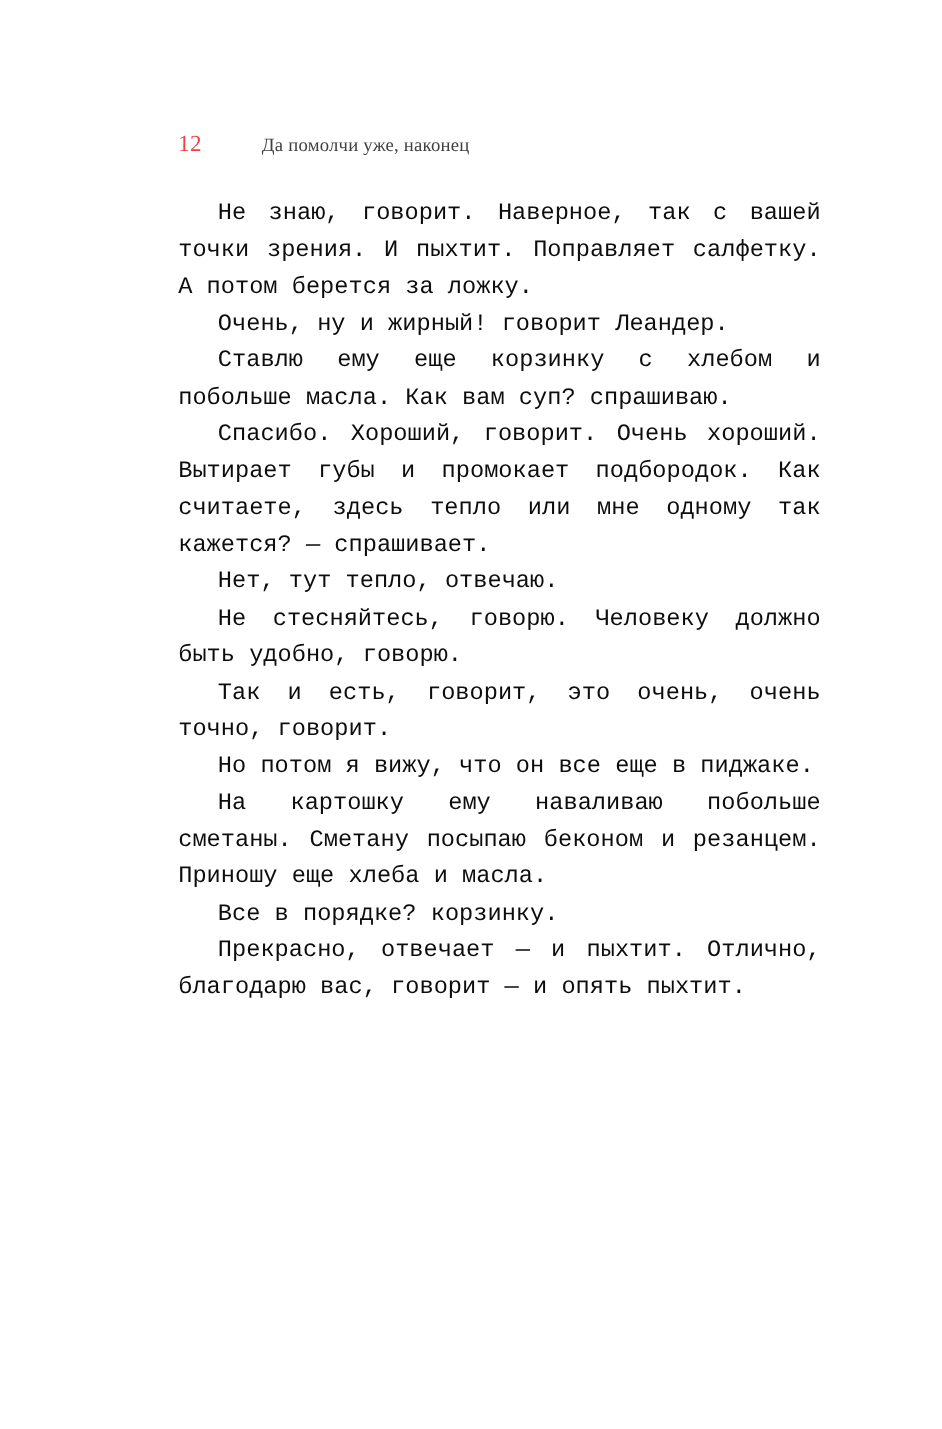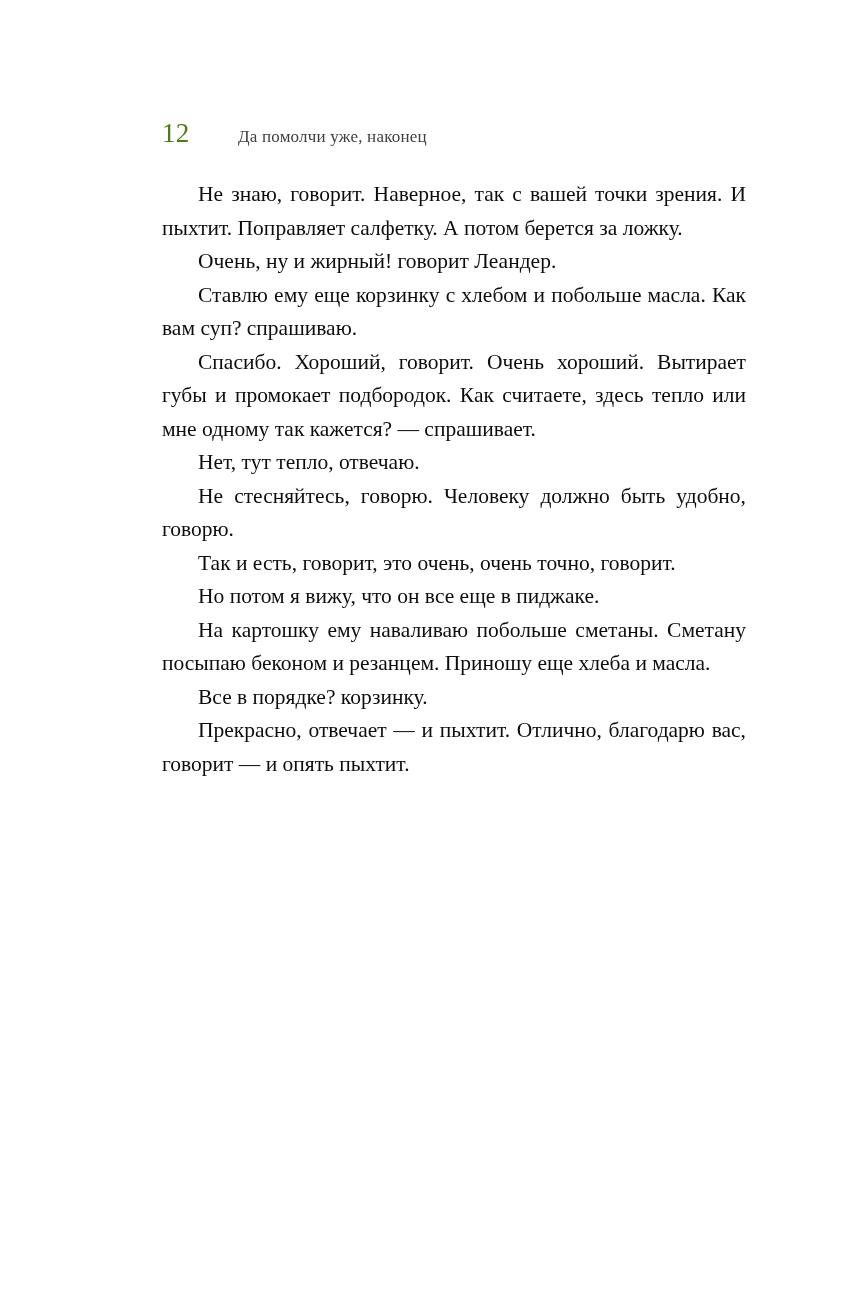--- a/index.html
+++ b/index.html
@@ -25,39 +25,40 @@
     left: 162px;
     top: 118px;
     width: 580px;
     display: flex;
     align-items: baseline;
     font-size: 19px;
     letter-spacing: 0.2px;
   }
   .folio {
     width: 60px;
-    font-size: 27px;
-    color: #4d7c0f;
+    font-size: 21px;
+    color: #ef4444;
   }
   .running-title {
     flex: 1;
     font-size: 17px;
     color: #404040;
     margin-left: 16px;
   }
   .body-text {
     position: absolute;
     left: 162px;
     top: 178px;
     width: 584px;
     font-size: 21.5px;
     line-height: 33.5px;
     text-align: justify;
     text-justify: inter-word;
     color: #0d0d0d;
+    font-family: Liberation Mono, monospace;
   }
   .body-text p {
     margin: 0;
     text-indent: 36px;
     hyphens: manual;
   }
 </style>
 </head>
 <body>
 

